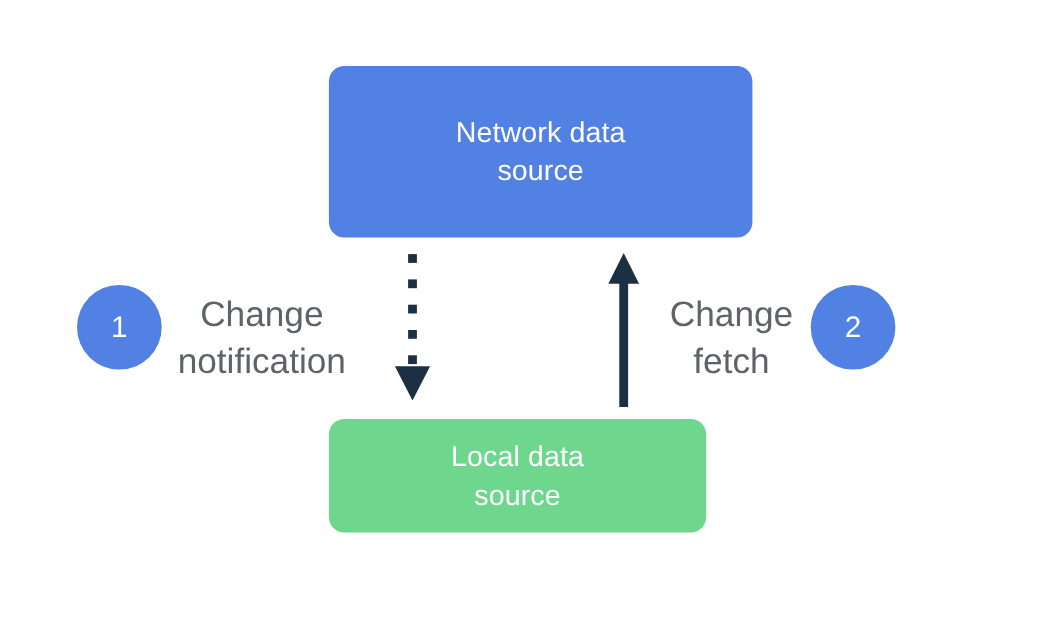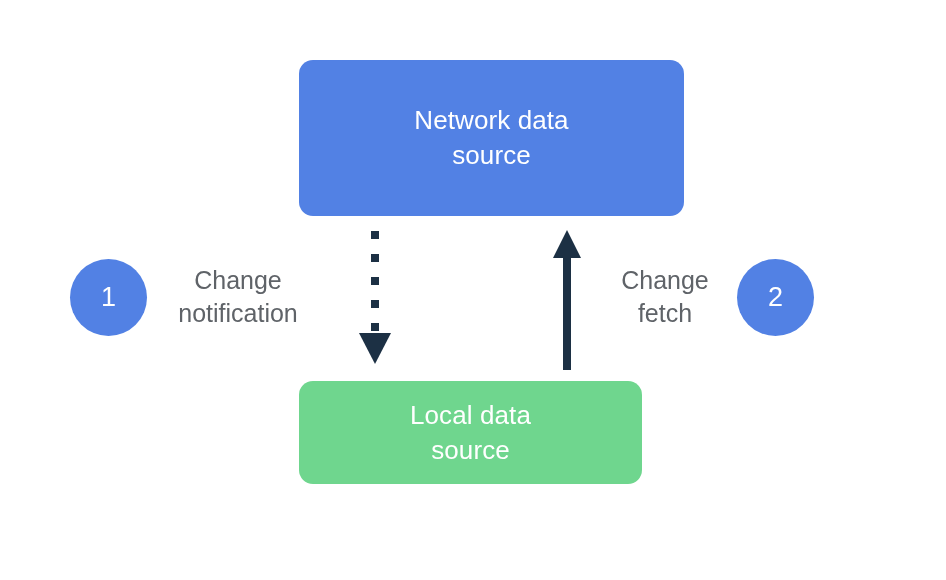--- a/index.html
+++ b/index.html
@@ -67,21 +67,21 @@
     font-size: 27px;
     line-height: 1;
   }
   #step-1 { left: 70px;  top: 259px; }
   #step-2 { left: 737px; top: 259px; }
 
   
   .edge-label {
     position: absolute;
     color: #5F6368;
-    font-size: 25px;
+    font-size: 32px;
     line-height: 1.33;
     text-align: center;
     white-space: pre-line;
   }
   #label-notification {
     left: 155px;
     top: 264px;
     width: 166px;
   }
   #label-fetch {

